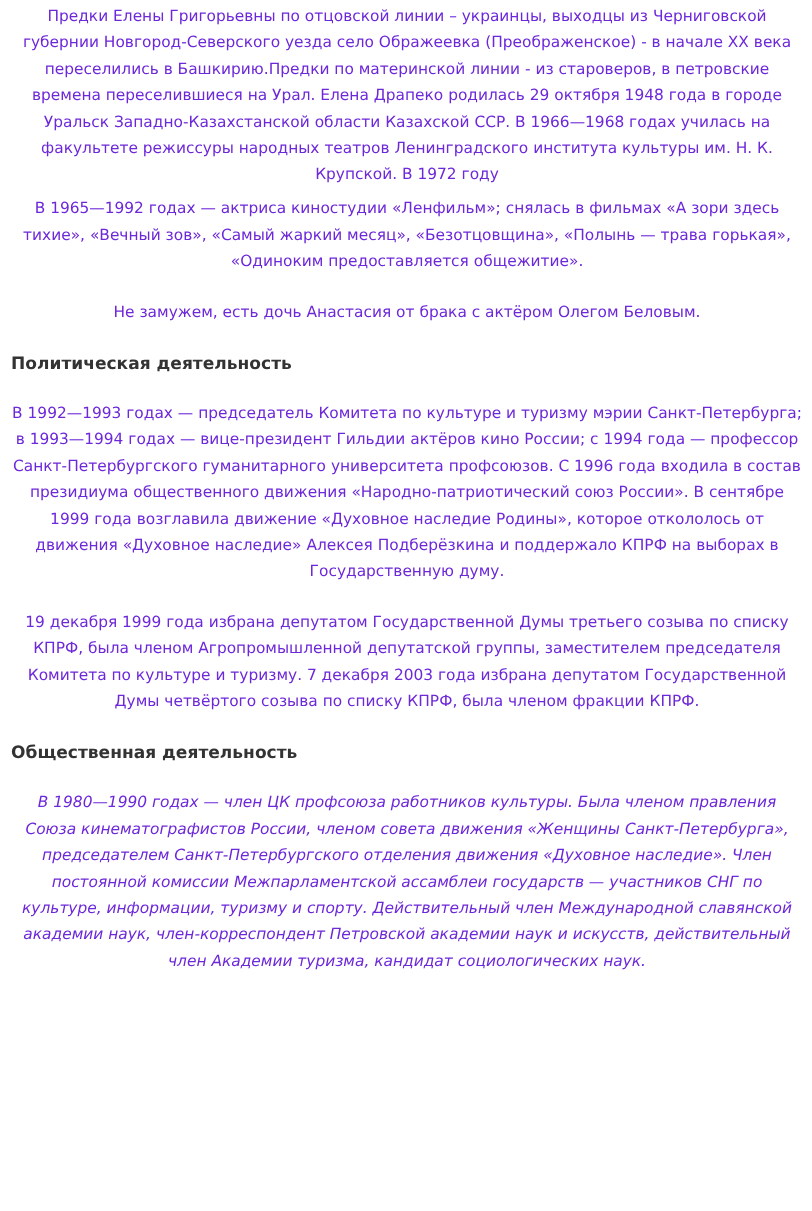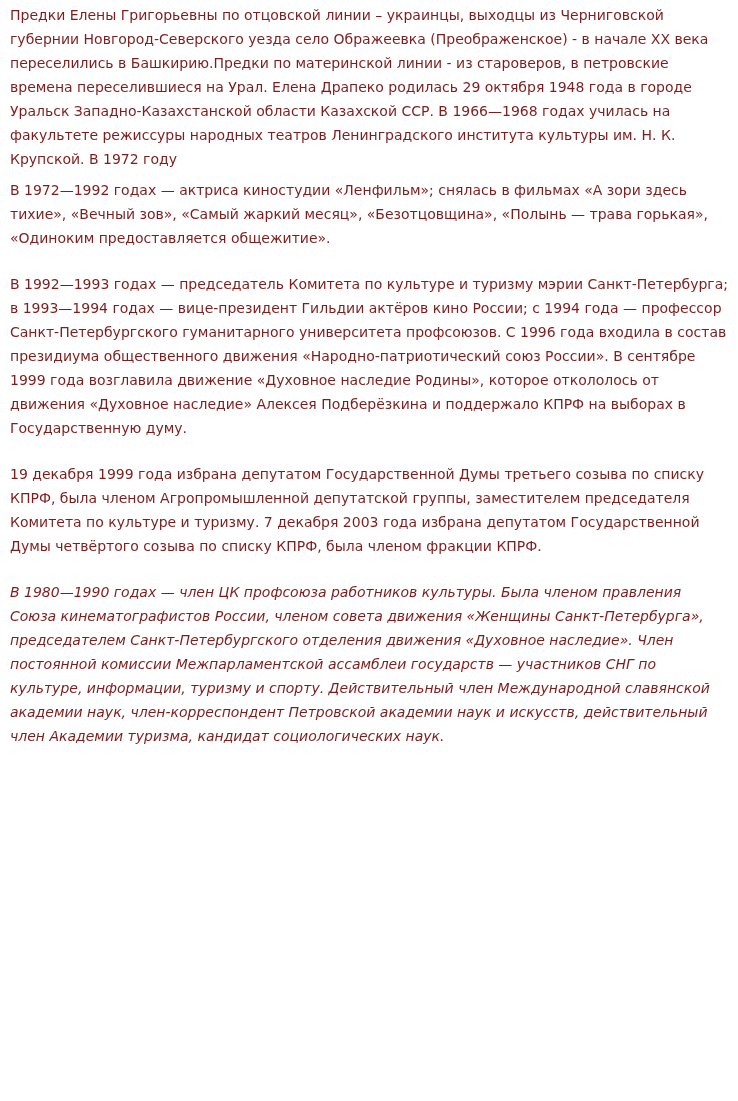--- a/index.html
+++ b/index.html
@@ -16,22 +16,22 @@
   }
   .page {
     padding: 3px 8px 12px 10px;
     box-sizing: border-box;
   }
   .para {
     font-size: 14px;
     line-height: 24px;
     margin: 0 0 22px 0;
     white-space: pre-wrap;
-    color: #7f1d1d;
-    text-align: left;
+    color: #6d28d9;
+    text-align: center;
   }
   .para.tight {
     margin-bottom: 7px;
   }
   .heading {
     font-size: 15.5px;
     line-height: 24px;
     font-weight: bold;
     color: #333333;
     margin: 0 0 22px 0;
@@ -42,26 +42,29 @@
   }
 </style>
 </head>
 <body>
 
 <div class="page">
 
   <p class="para tight">Предки Елены Григорьевны по отцовской линии – украинцы, выходцы из Черниговской губернии Новгород-Северского уезда село Ображеевка (Преображенское) - в начале XX века пересели­лись в Башкирию.Предки по материнской линии - из староверов, в петровские времена пересе­лившиеся на Урал. Елена Драпеко родилась 29 октября 1948 года в городе Уральск Западно-Казахстанской области Казахской ССР. В 1966—1968 годах училась на факультете ре­жиссуры народных театров Ленинградского института культуры им. Н. К. Крупской. В 1972 году</p>
 
 
-  <p class="para">В 1972—1992 годах — актриса киностудии «Ленфильм»; снялась в фильмах «А зори здесь тихие», «Вечный зов», «Самый жаркий месяц», «Безотцовщина», «Полынь — трава горькая», «Одиноким предоставляется общежитие».</p>
+  <p class="para">В 1965—1992 годах — актриса киностудии «Ленфильм»; снялась в фильмах «А зори здесь тихие», «Вечный зов», «Самый жаркий месяц», «Безотцовщина», «Полынь — трава горькая», «Одиноким предоставляется общежитие».</p>
 
+  <p class="para">Не замужем, есть дочь Анастасия от брака с актёром Олегом Беловым.</p>
 
+  <h2 class="heading">Политическая деятельность</h2>
 
   <p class="para">В 1992—1993 годах — председатель Комитета по культуре и туризму мэрии Санкт-Петербурга; в 1993—1994 годах — вице-президент Гильдии актёров кино России; с 1994 года — профессор Санкт-Петербургского гуманитарного университета профсоюзов. С 1996 года входила в состав президиума общественного движения «Народно-патриотический союз России». В сентябре 1999 года возглавила движение «Духовное наследие Родины», которое откололось от движения «Ду­ховное наследие» Алексея Подберёзкина и поддержало КПРФ на выборах в Государственную думу.</p>
 
 
   <p class="para">19 декабря 1999 года избрана депутатом Государственной Думы третьего созыва по списку КПРФ, была членом Агропромышленной депутатской группы, заместителем председателя Коми­тета по культуре и туризму. 7 декабря 2003 года избрана депутатом Государственной Думы чет­вёртого созыва по списку КПРФ, была членом фракции КПРФ.</p>
 
 
+  <h2 class="heading">Общественная деятельность</h2>
 
   <p class="para">В 1980—1990 годах — член ЦК профсоюза работников культуры. Была членом правления Союза кинематографистов России, членом совета движения «Женщины Санкт-Петербурга», председа­телем Санкт-Петербургского отделения движения «Духовное наследие». Член постоянной ко­миссии Межпарламентской ассамблеи государств — участников СНГ по культуре, информации, туризму и спорту. Действительный член Международной славянской академии наук, член-корреспондент Петровской академии наук и искусств, действительный член Академии ту­ризма, кандидат социологических наук.</p>
 
 </div>
 
 </body></html>

